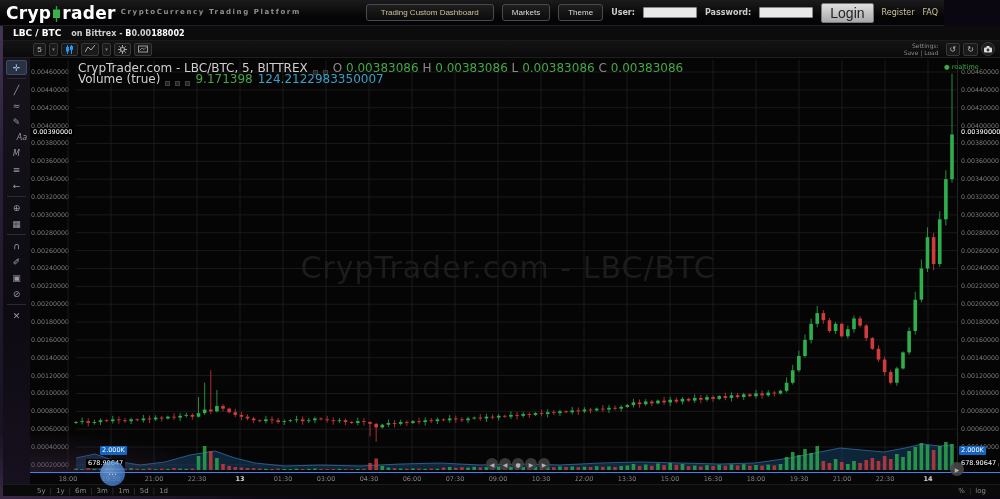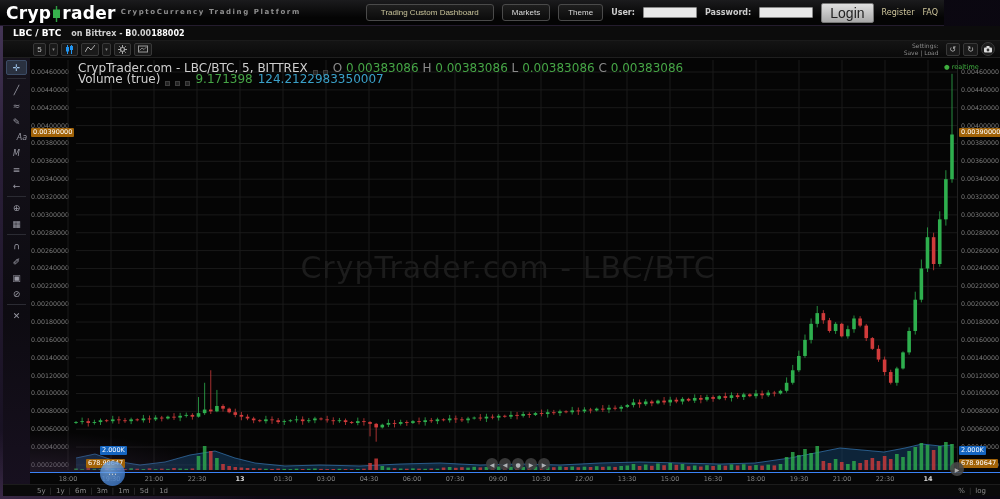--- a/index.html
+++ b/index.html
@@ -53,21 +53,21 @@
   
   #chartbg{position:absolute;left:30px;top:58px;width:970px;height:426px;background:#050505}
   #chart-stage{position:absolute;left:30px;top:58px;width:970px;height:414px}
   
   .legend{position:absolute;display:flex;align-items:flex-end;gap:5px;font-size:12px;color:#cfcfcf;z-index:3;white-space:nowrap}
   .lsq{width:5px;height:5px;background:#242424;border:1px solid #3f3f3f;display:inline-block;cursor:pointer}
   .green{color:#46a546}.cyan{color:#3aa0c8}.olab{color:#8a8a8a}
   .realtime{position:absolute;left:944px;top:63px;font-size:6.5px;color:#3fae3f;z-index:3}
   .plabel{position:absolute;font-size:6.5px;color:#fff;padding:1px 2px;border-radius:1px;line-height:1;
           white-space:nowrap;z-index:3}
-  .redlab{background:#a16207}.bluelab{background:#1565c0}
+  .redlab{background:#000000}.bluelab{background:#1565c0}
   .navbtns{position:absolute;left:486px;top:458px;display:flex;gap:1px;z-index:3}
   .navc{width:12px;height:12px;border-radius:50%;background:#404040;opacity:.88;color:#c4c4c4;
         font-size:6px;display:flex;align-items:center;justify-content:center;cursor:pointer}
   .endbtn{position:absolute;left:950px;top:462px;width:14px;height:14px;border-radius:50%;background:#4a4a4a;
           opacity:.85;color:#ccc;font-size:6px;display:flex;align-items:center;justify-content:center;z-index:3;cursor:pointer}
   .chatbubble{position:absolute;left:100px;top:461px;width:25px;height:25px;border-radius:50%;
           background:radial-gradient(circle at 35% 30%,#79aeea,#2f6cc4);opacity:.8;display:flex;
           align-items:center;justify-content:center;color:#fff;font-size:9px;z-index:4;cursor:pointer}
   
   #timeaxis{position:absolute;left:30px;top:472px;width:970px;height:12px;background:#060606;

